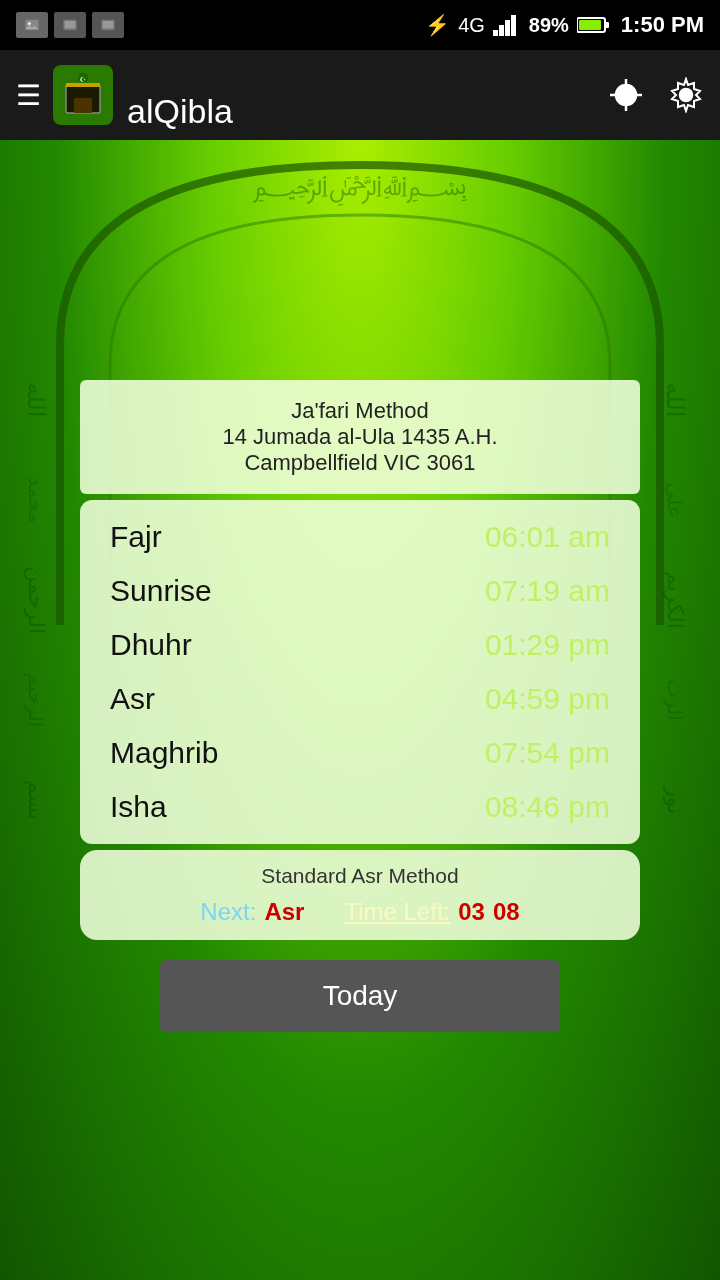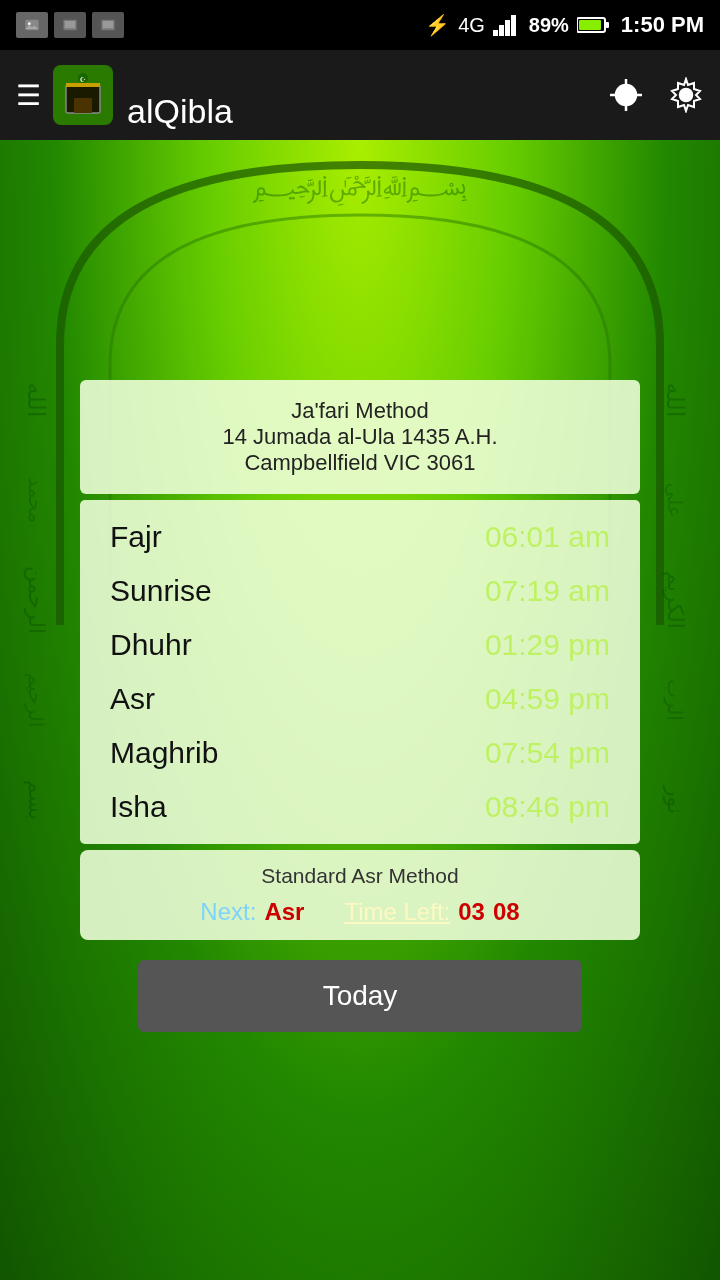--- a/index.html
+++ b/index.html
@@ -171,21 +171,21 @@
 
     .info-location {
       font-size: 22px;
       color: #222;
     }
 
     
     .prayers-card {
       width: 560px;
       background: rgba(240, 255, 220, 0.88);
-      border-radius: 5px;
+      border-radius: 12px;
       padding: 10px 30px;
       margin-bottom: 6px;
     }
 
     .prayer-row {
       display: flex;
       justify-content: space-between;
       align-items: center;
       padding: 10px 0;
       font-size: 30px;
@@ -199,21 +199,21 @@
 
     .prayer-time {
       font-weight: normal;
       color: #bef264;
     }
 
     
     .footer-card {
       width: 560px;
       background: rgba(240, 255, 220, 0.88);
-      border-radius: 8px;
+      border-radius: 17px;
       padding: 14px 20px;
       text-align: center;
       margin-bottom: 20px;
     }
 
     .footer-method {
       font-size: 21px;
       color: #333;
       margin-bottom: 10px;
     }
@@ -244,21 +244,21 @@
     .footer-time-val {
       color: #cc0000;
       font-weight: bold;
     }
 
     
     .tab-row {
       display: flex;
       border-radius: 6px;
       overflow: hidden;
-      width: 444px;
+      width: 400px;
     }
 
     .tab-btn {
       flex: 1;
       padding: 20px 0;
       font-size: 28px;
       text-align: center;
       cursor: pointer;
       border: none;
       outline: none;

